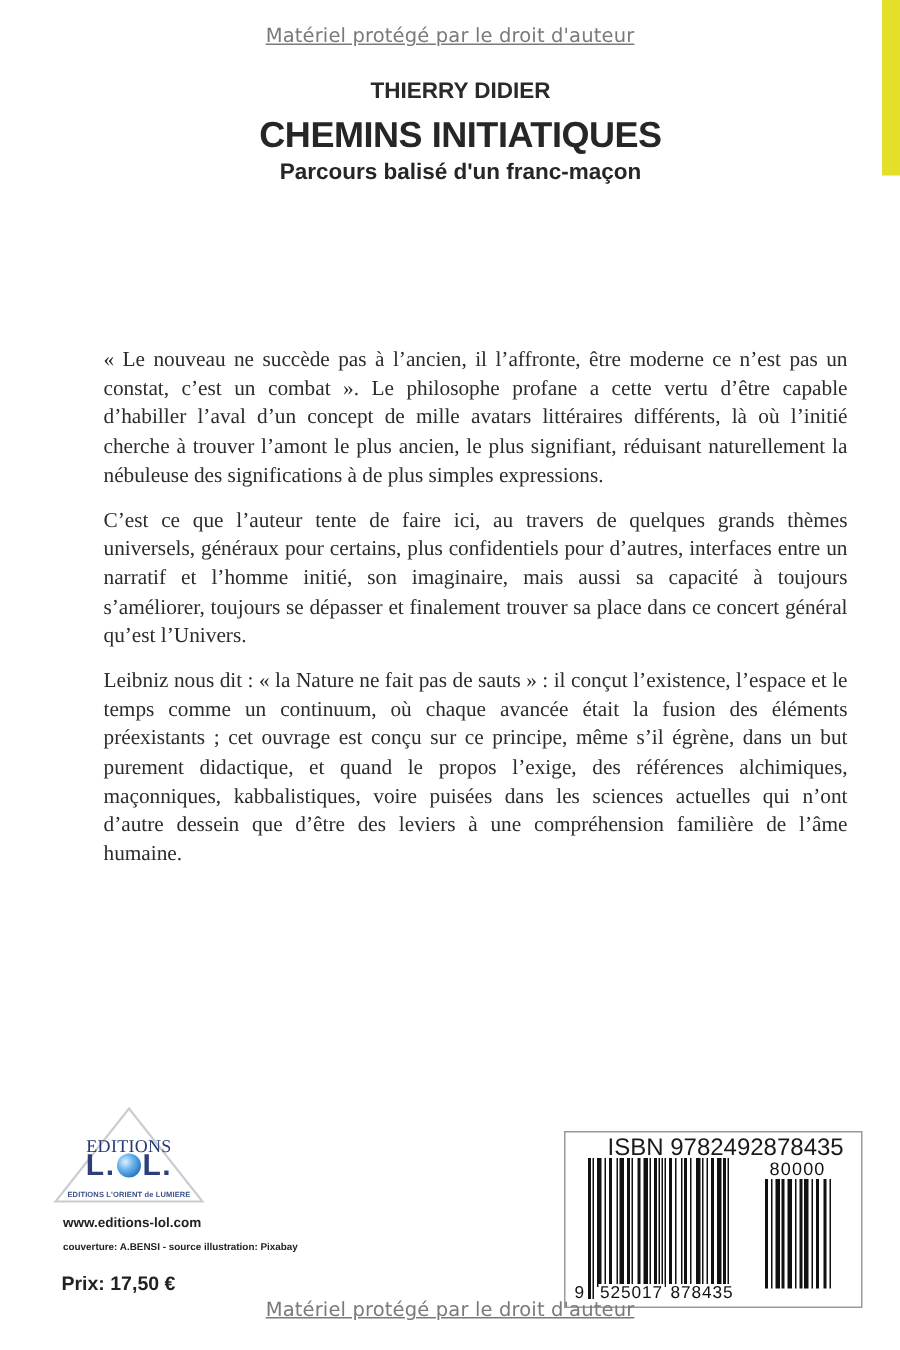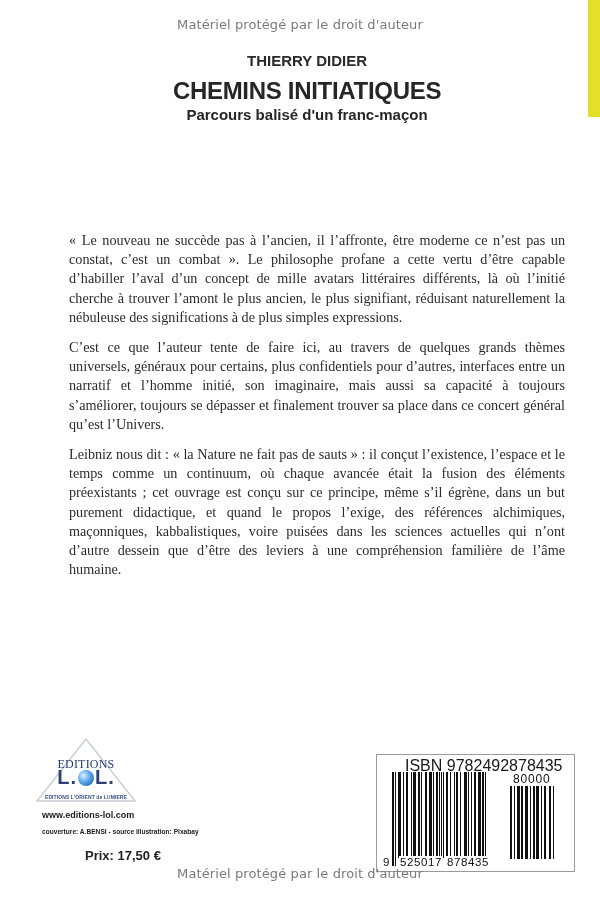--- a/index.html
+++ b/index.html
@@ -5,20 +5,21 @@
   html, body { margin: 0; padding: 0; }
   body {
     width: 600px; height: 900px; position: relative; overflow: hidden;
     background: #ffffff; color: #222;
     font-family: "Liberation Sans", sans-serif;
   }
   .watermark {
     position: absolute; left: 0; width: 600px; text-align: center;
     font-family: "DejaVu Sans", sans-serif; font-size: 13px; color: #7a7a7a;
     letter-spacing: 0.1px;
+    text-decoration: underline;
   }
   .wm-top { top: 17px; }
   .wm-bottom { top: 866px; }
   .yellow-bar {
     position: absolute; left: 588px; top: 0; width: 12px; height: 117px;
     background: #e4e02a;
   }
   .author {
     position: absolute; top: 52px; left: 0; width: 614px; text-align: center;
     font-weight: bold; font-size: 15px; color: #2a2a2a;
@@ -66,21 +67,21 @@
   .website {
     position: absolute; left: 42px; top: 810px;
     font-weight: bold; font-size: 9px; color: #222;
   }
   .credits {
     position: absolute; left: 42px; top: 828px;
     font-weight: bold; font-size: 6.6px; color: #222;
   }
   .price {
     position: absolute; left: 41px; top: 848px;
-    font-weight: bold; font-size: 13px; color: #222; margin-left: 44px;
+    font-weight: bold; font-size: 13px; color: #222;
   }
 
   
   .barcode-box {
     position: absolute; left: 376px; top: 754px; width: 199px; height: 118px;
     border: 1px solid #9a9a9a; background: #fff; box-sizing: border-box;
   }
   .isbn-label {
     position: absolute; left: 28px; top: 2px;
     font-size: 16px; color: #1a1a1a;

